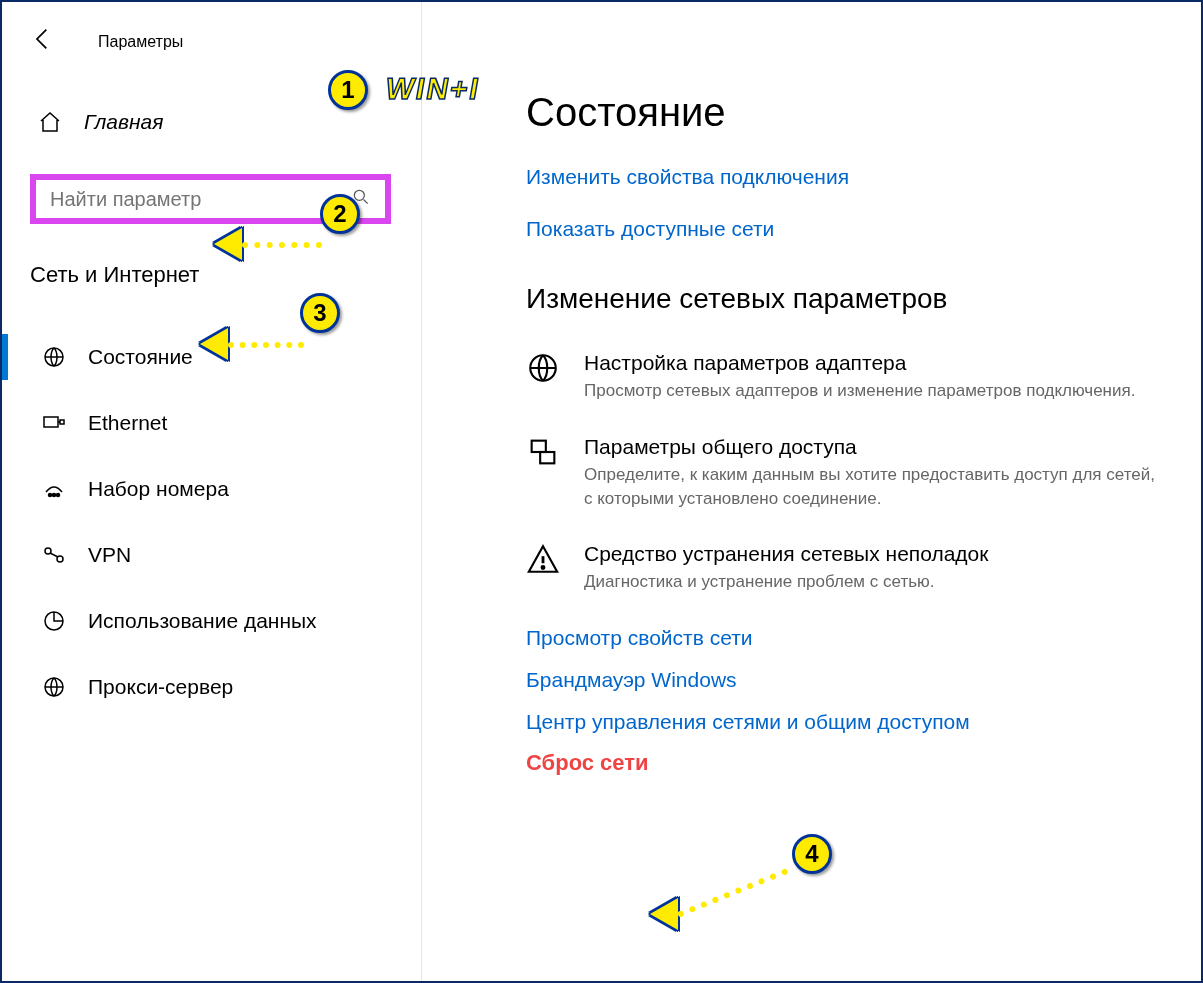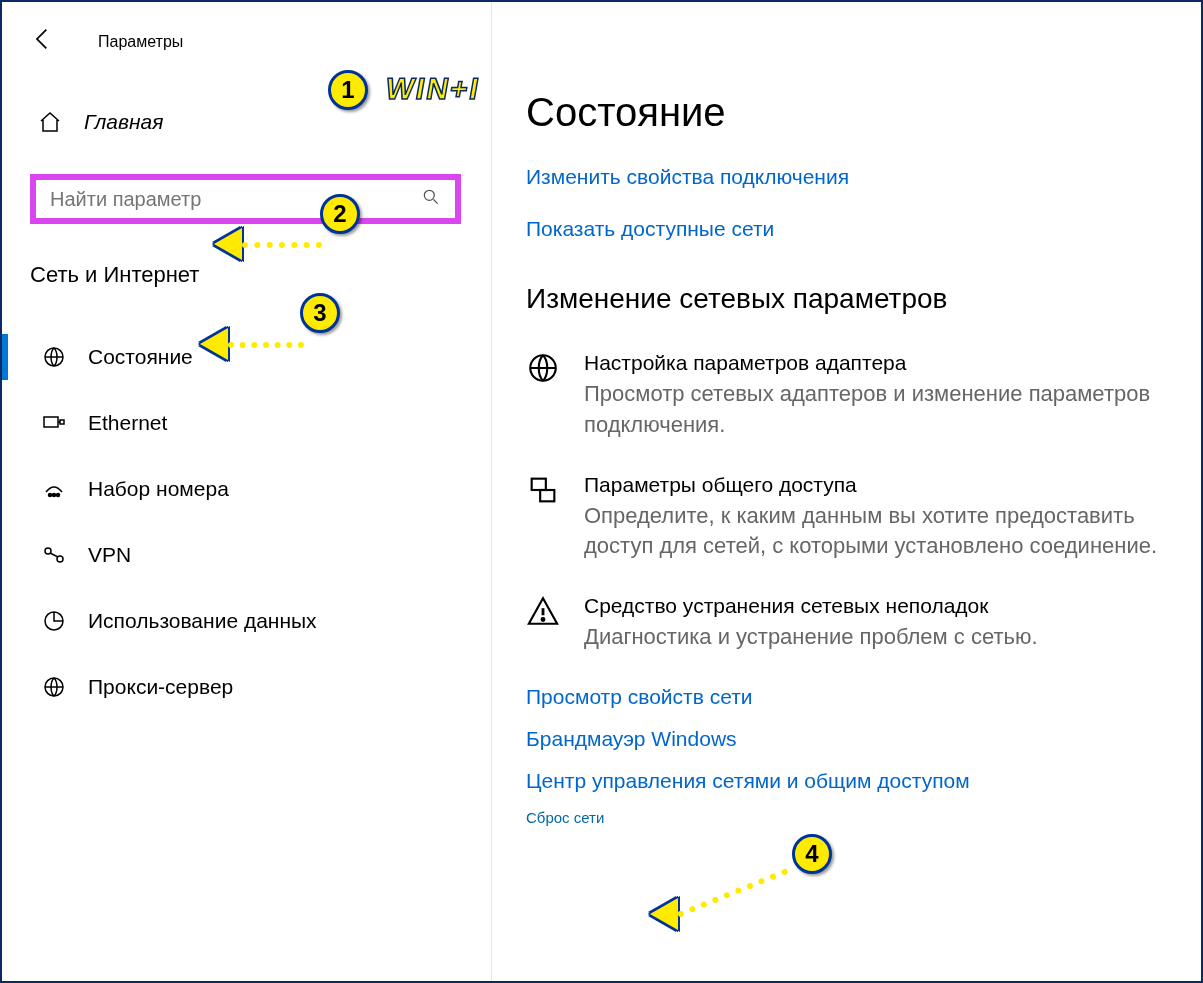--- a/index.html
+++ b/index.html
@@ -8,21 +8,21 @@
     background: #fff;
     width: 1203px;
     height: 983px;
     position: relative;
     overflow: hidden;
     border: 2px solid #0a2a66;
   }
   .sidebar {
     position: absolute;
     left: 0; top: 0;
-    width: 490px;
+    width: 420px;
     height: 100%;
     padding: 18px 30px 16px 28px;
     border-right: 1px solid #e5e5e5;
   }
   .titlebar {
     display: flex;
     align-items: center;
     gap: 28px;
     height: 44px;
     margin-bottom: 36px;
@@ -130,28 +130,29 @@
     width: 36px; height: 36px; flex: 0 0 36px;
   }
   .option-row .oicon svg {
     width: 34px; height: 34px; stroke:#000; fill:none; stroke-width:1.5;
   }
   .option-title {
     font-size: 21px;
     margin-bottom: 4px;
   }
   .option-desc {
-    font-size: 22px;
+    font-size: 17px;
     color: #666;
     line-height: 1.4;
   }
   .gray-link {
-    color: #0369a1;
-    font-size: 15px;
+    color: #ef4444;
+    font-size: 22px;
     cursor: pointer;
+    font-weight: bold;
   }
   
   .badge {
     position: absolute;
     width: 40px; height: 40px;
     border-radius: 50%;
     background: #ffeb00;
     border: 3px solid #003399;
     display: flex;
     align-items: center;

